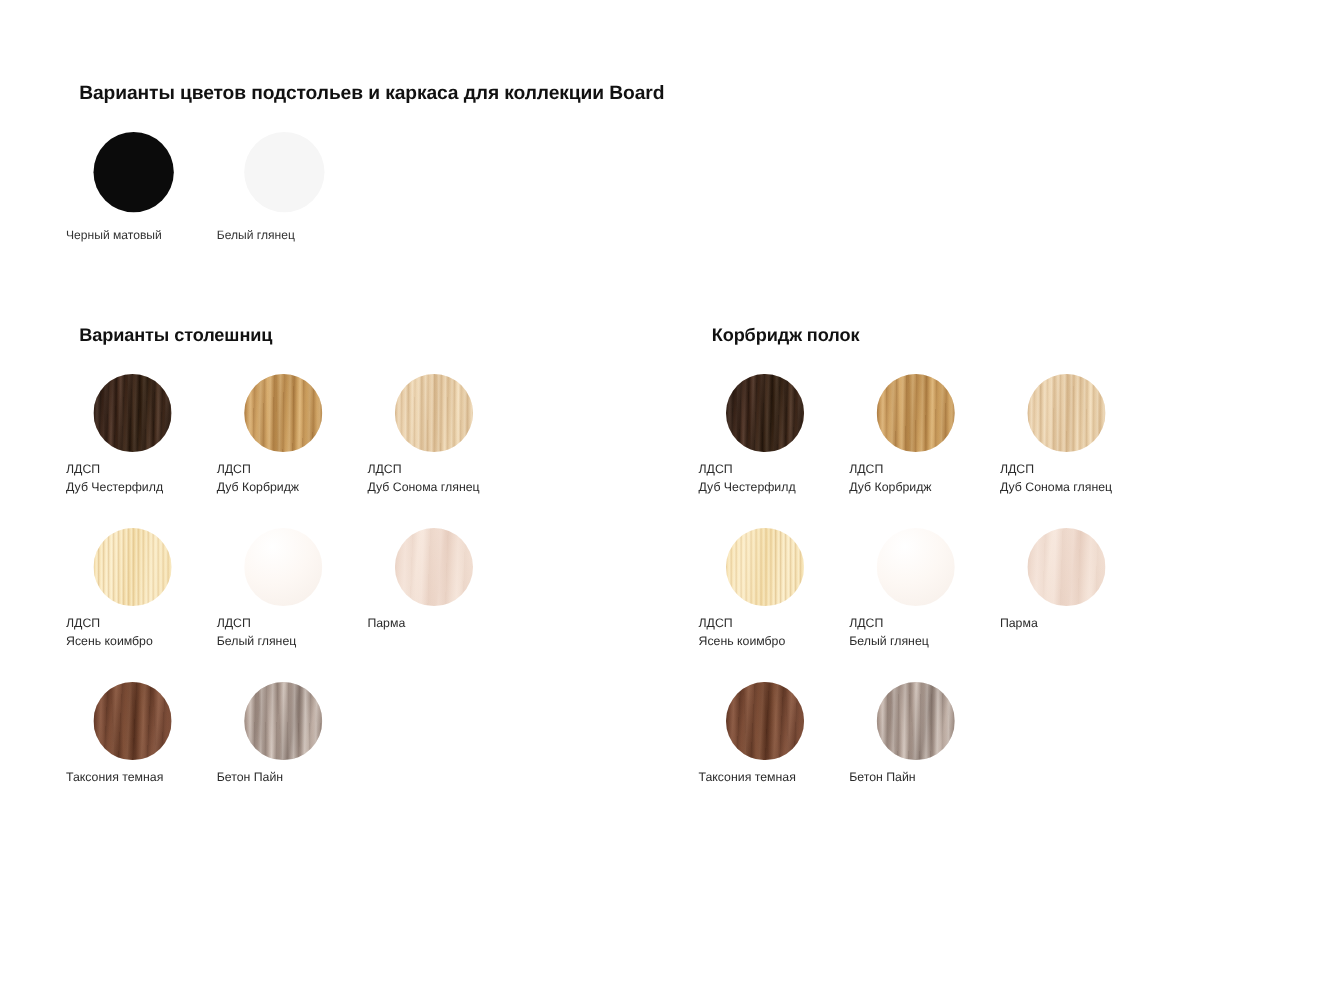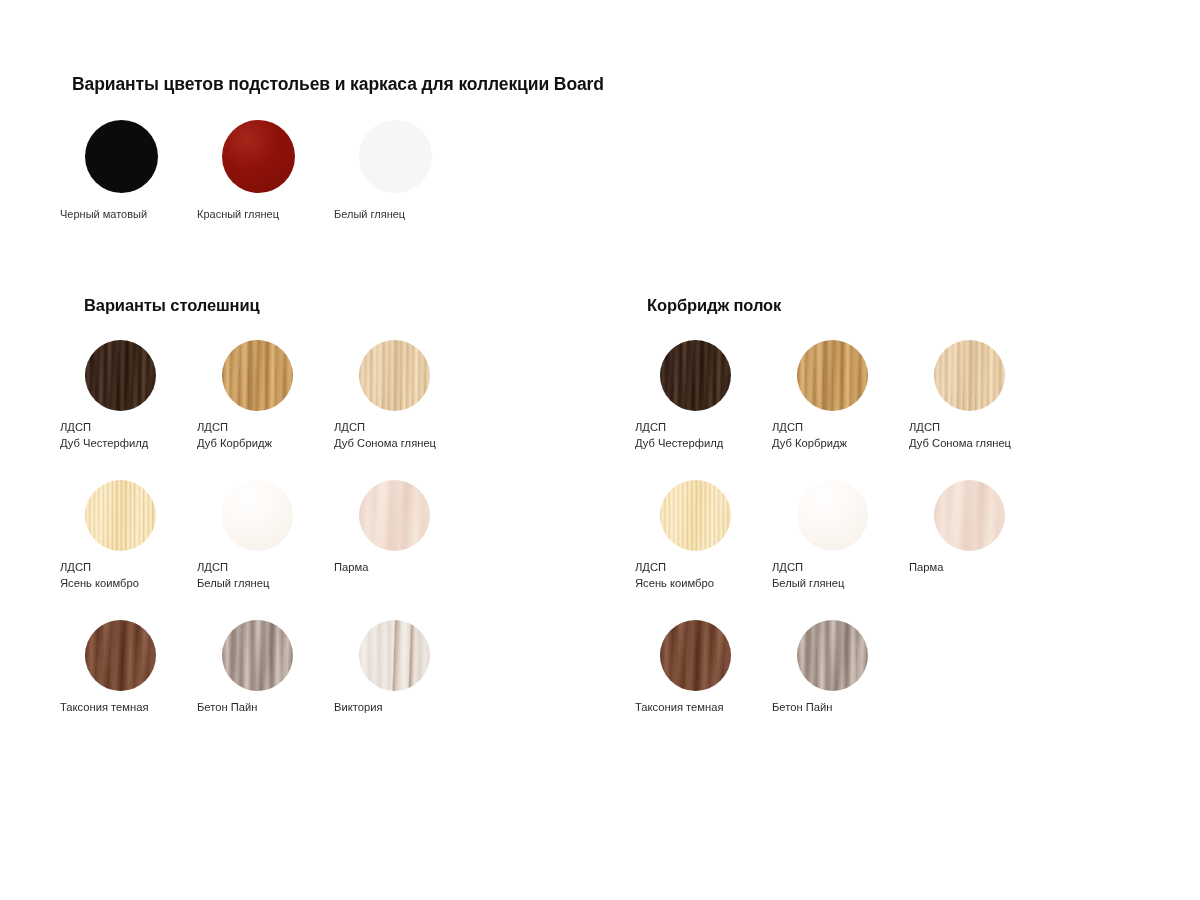--- a/index.html
+++ b/index.html
@@ -34,21 +34,21 @@
     white-space: nowrap;
   }
   .h-section {
     position: absolute;
     font-size: 16.5px;
     font-weight: bold;
     letter-spacing: -0.1px;
     color: #111111;
     white-space: nowrap;
   }
-  .h-tops   { left: 60px;  top: 296px; margin-left: 12px; }
+  .h-tops   { left: 60px;  top: 296px; }
   .h-shelf  { left: 635px; top: 296px; }
 
   
   .grid {
     position: absolute;
     display: grid;
     grid-auto-rows: 140px;
   }
   .grid.tops  { left: 60px;  top: 340px; grid-template-columns: 137px 137px 160px; }
   .grid.shelf { left: 635px; top: 340px; grid-template-columns: 137px 137px 160px; }
@@ -227,26 +227,20 @@
 
   <div class="grid top-row">
 
     <div class="cell">
       <div class="disc big c-black"></div>
       <div class="caption">
         <span>Черный матовый</span>
       </div>
     </div>
 
-    <div class="cell">
-      <div class="disc big c-red"></div>
-      <div class="caption">
-        <span>Красный глянец</span>
-      </div>
-    </div>
 
     <div class="cell">
       <div class="disc big c-white"></div>
       <div class="caption">
         <span>Белый глянец</span>
       </div>
     </div>
 
   </div>
 
@@ -325,28 +319,20 @@
 
     <div class="cell">
       <div class="disc">
           <div class="tex t-betonpine"></div>
         </div>
       <div class="caption single">
         <span>Бетон Пайн</span>
       </div>
     </div>
 
-    <div class="cell">
-      <div class="disc">
-          <div class="tex t-victoria"></div>
-        </div>
-      <div class="caption single">
-        <span>Виктория</span>
-      </div>
-    </div>
 
 
   </div>
 
   <div class="grid shelf">
 
     <div class="cell">
       <div class="disc">
           <div class="tex t-chesterfield"></div>
         </div>

